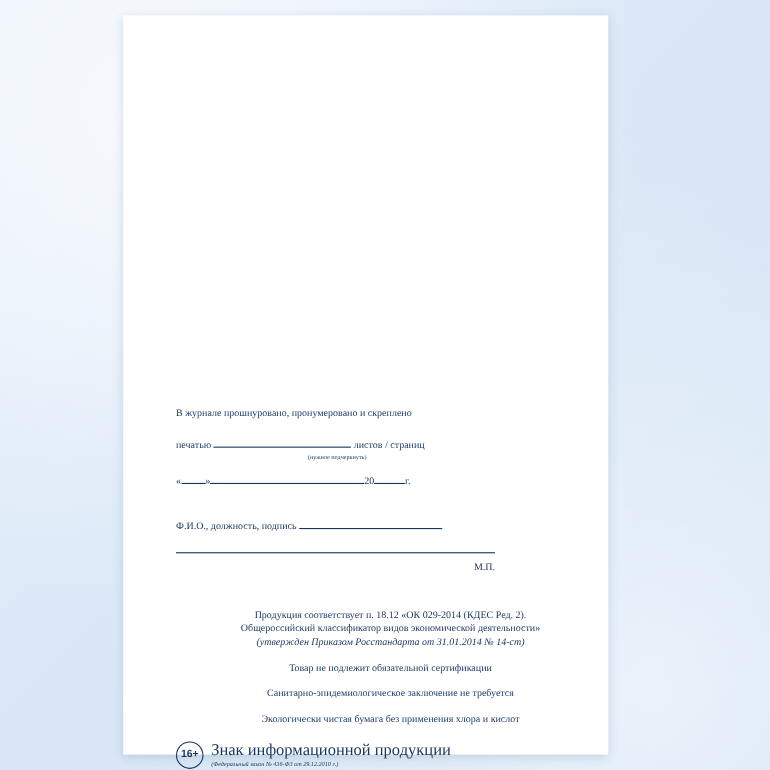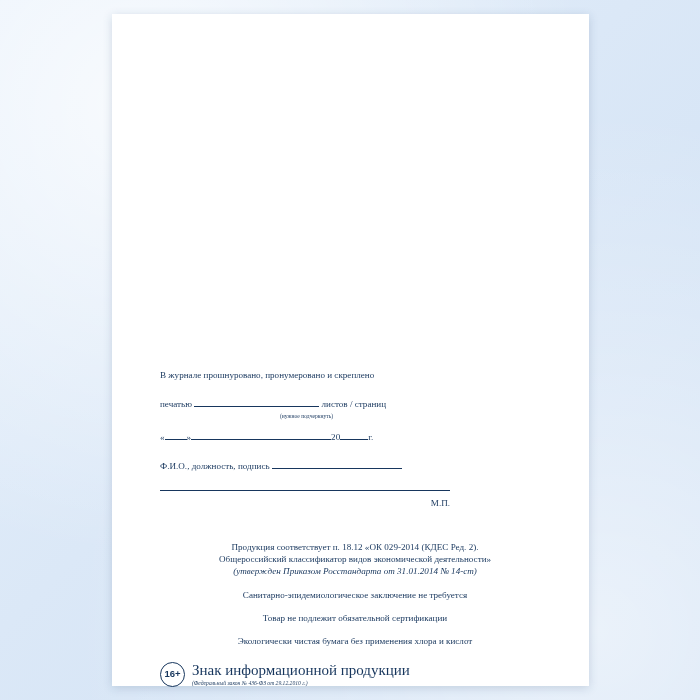--- a/index.html
+++ b/index.html
@@ -29,21 +29,20 @@
     pointer-events: none;
   }
   #page {
     position: absolute;
     left: 112px;
     top: 14px;
     width: 441px;
     height: 672px;
     background: #ffffff;
     box-shadow: 0 2px 9px rgba(40,70,110,0.18);
-    padding-left: 36px;
   }
   .doc-body {
     position: absolute;
     left: 48px;
     top: 355px;
     width: 390px;
     font-size: 9.1px;
     color: #17365d;
     line-height: 1.35;
   }
@@ -61,21 +60,21 @@
     vertical-align: baseline;
   }
   .tiny {
     font-size: 5.6px;
     color: #17365d;
     margin-left: 120px;
     margin-bottom: 10px;
     display: block;
   }
   .line3 {
-    margin-bottom: 16px;
+    margin-bottom: 28px;
     white-space: nowrap;
   }
   .line4 {
     margin-bottom: 7px;
     white-space: nowrap;
   }
   .longrule {
     display: block;
     border-bottom: 1px solid #17365d;
     height: 10px;
@@ -145,25 +144,25 @@
 
       <div class="mp">М.П.</div>
 
       <div class="para">
         <span class="l">Продукция соответствует п. 18.12 «ОК 029-2014 (КДЕС Ред. 2).</span>
         <span class="l">Общероссийский классификатор видов экономической деятельности»</span>
         <span class="l ital">(утвержден Приказом Росстандарта от 31.01.2014 № 14-ст)</span>
       </div>
 
       <div class="para">
-        <span class="l">Санитарно-эпидемиологическое заключение не требуется</span>
+        <span class="l">Товар не подлежит обязательной сертификации</span>
       </div>
 
       <div class="para">
-        <span class="l">Товар не подлежит обязательной сертификации</span>
+        <span class="l">Санитарно-эпидемиологическое заключение не требуется</span>
       </div>
 
       <div class="para">
         <span class="l">Экологически чистая бумага без применения хлора и кислот</span>
       </div>
 
       <div class="badge-row">
         <div class="badge">16+</div>
         <div class="badge-text">
           <span class="b1">Знак информационной продукции</span>

